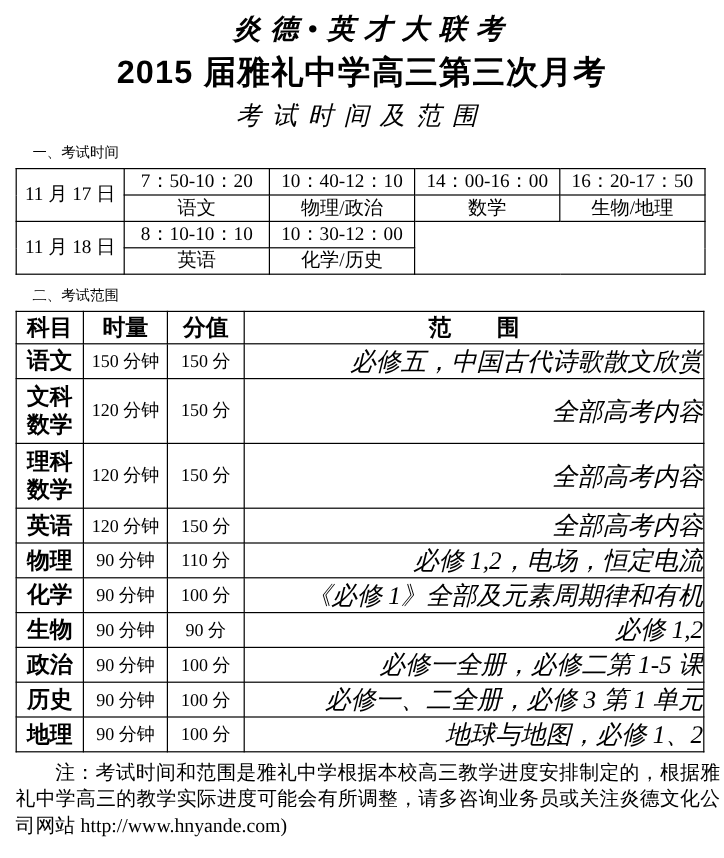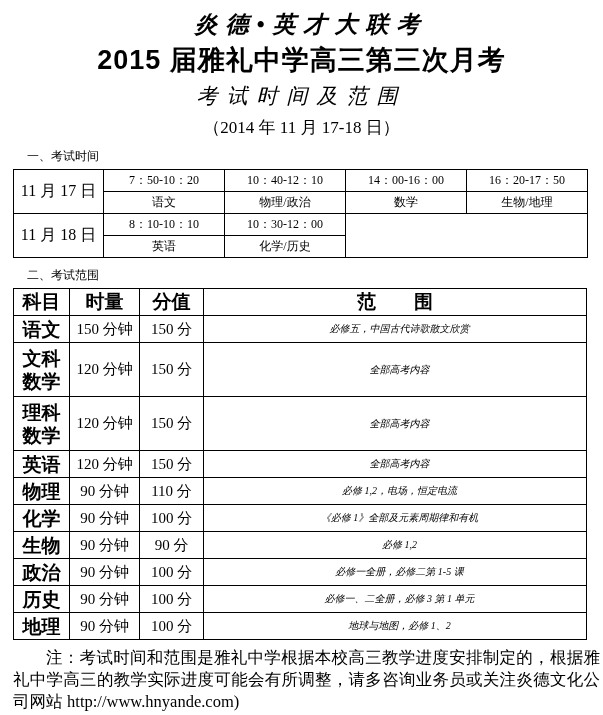--- a/index.html
+++ b/index.html
@@ -43,21 +43,21 @@
   table {
     border-collapse: collapse; table-layout: fixed;
     margin-left: 13px; width: 574px;
   }
   td {
     border: 1px solid #000; text-align: center; vertical-align: middle;
     padding: 0; overflow: hidden;
   }
 
   
-  .schedule td { font-family: "Liberation Serif", serif; font-size: 12px; }
+  .schedule td { font-family: "Liberation Serif", serif; font-size: 16px; }
   .schedule .col-date { width: 90px; }
   .schedule .col-slot { width: 121px; }
   .schedule tr { height: 22px; }
   .schedule .date-cell { font-size: 16px; }
   .schedule .empty-cell { border-left: 1px solid #000; }
 
   
   .scope-table .col-subject  { width: 56px; }
   .scope-table .col-duration { width: 70px; }
   .scope-table .col-score    { width: 64px; }
@@ -68,42 +68,41 @@
     font-family: Liberation Mono, monospace; font-weight: bold; font-size: 19px;
   }
   .scope-table .subject-cell {
     font-family: "Liberation Sans", sans-serif; font-weight: bold; font-size: 19px;
     line-height: 23px; padding: 0 1px;
   }
   .scope-table .duration-cell, .scope-table .score-cell {
     font-family: "Liberation Serif", serif; font-size: 15px;
   }
   .scope-table .scope-cell {
-    font-family: "Liberation Serif", serif; font-style: italic; font-size: 10px;
-    text-align: center; padding-left: 9px;
+    font-family: "Liberation Serif", serif; font-style: italic; font-size: 21px;
+    text-align: right; padding-left: 9px;
   }
 
   
   .note {
     margin: 6px 0 0 12px; padding: 0 3px 0 1px;
     font-family: "Liberation Sans", sans-serif;
     font-size: 16.5px; line-height: 22px;
     text-align: justify; text-indent: 33px;
   }
   .note .url { font-family: "Liberation Serif", serif; font-style: normal; }
 </style>
 </head>
 <body>
 
 <div class="page">
 
   <div class="title1">炎德•英才大联考</div>
   <div class="title2">2015 届雅礼中学高三第三次月考</div>
   <div class="title3">考试时间及范围</div>
-  <div class="title4">（2014 年 11 月 17-18 日）</div>
 
   <div class="sec-heading">一、考试时间</div>
 
   <table class="schedule">
     <colgroup>
       <col class="col-date">
         <col class="col-slot">
         <col class="col-slot">
         <col class="col-slot">
         <col class="col-slot">

